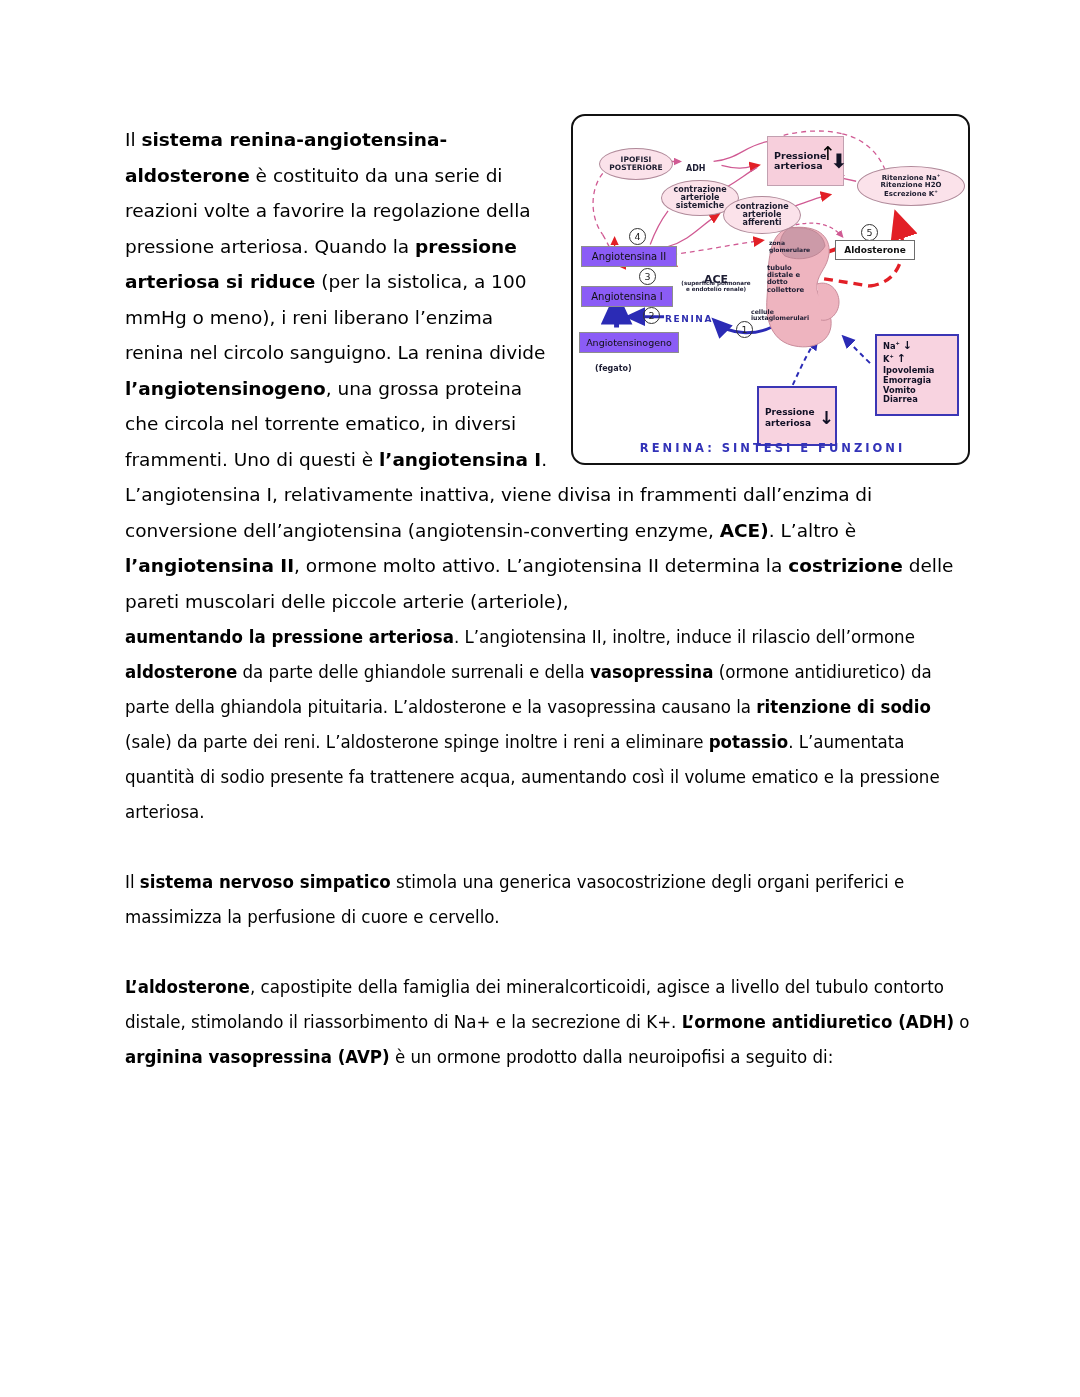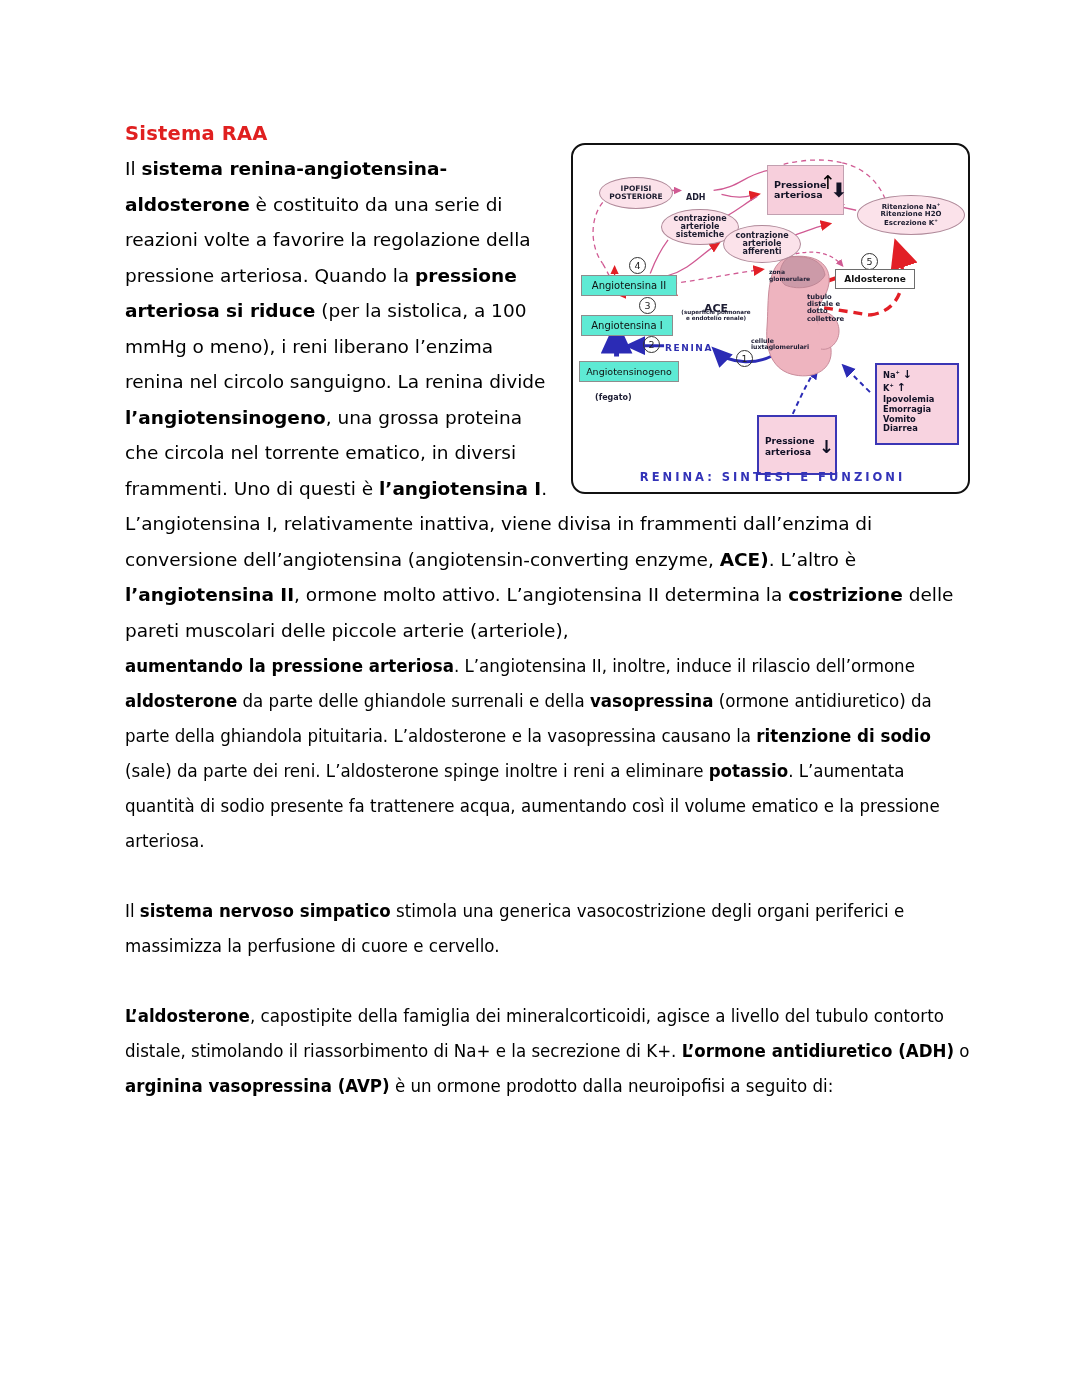--- a/index.html
+++ b/index.html
@@ -78,21 +78,21 @@
     line-height:1.08;
   }
   .boxblue{
     border:2px solid #3b36b5;
     background:#f8d3e0;
     font-weight:bold;color:#101025;
     line-height:1.18;
   }
   .boxgray{
     border:1.4px solid #8d8d8d;
-    background:#5eead4;
+    background:#8b5cf6;
     display:flex;align-items:center;justify-content:center;
     color:#101010;
     line-height:1;
     white-space:nowrap;
   }
   .boxwhite{
     border:1.4px solid #6d6d6d;
     background:#ffffff;
     display:flex;align-items:center;justify-content:center;
     font-weight:bold;color:#101010;
@@ -137,21 +137,20 @@
   .gap{height:35px;}
   .arrowline{white-space:nowrap;}
   .sup{font-size:0.62em;vertical-align:super;}
 </style>
 </head>
 <body>
 
 <div class="page">
   <div class="content">
 
-    <h1 class="doc-title">Sistema RAA</h1>
 
     <div class="figure">
       <div class="figure-frame">
 
         <svg class="svgl" viewBox="0 0 399 351" preserveAspectRatio="none">
           <defs>
             <marker id="rh" markerWidth="7" markerHeight="7" refX="5" refY="3.2" orient="auto">
               <path d="M0,0 L7,3.2 L0,6.4 Z" fill="#e21f26"></path>
             </marker>
             <marker id="bh" markerWidth="7" markerHeight="7" refX="5" refY="3.2" orient="auto">
@@ -296,21 +295,21 @@
           <span>5</span>
         </div>
         <div class="d boxwhite" style="left:262px;top:124px;width:78px;height:18px;font-size:9px;">
           <span>Aldosterone</span>
         </div>
 
         <div class="d lbl" style="left:196px;top:118px;font-size:6px;">
           <span>zona
 glomerulare</span>
         </div>
-        <div class="d lbl" style="left:194px;top:142px;font-size:6.8px;margin-left:40px;">
+        <div class="d lbl" style="left:194px;top:142px;font-size:6.8px;">
           <span>tubulo
 distale e
 dotto
 collettore</span>
         </div>
         <div class="d lbl" style="left:178px;top:186px;font-size:6.2px;">
           <span>cellule
 iuxtaglomerulari</span>
         </div>
 

